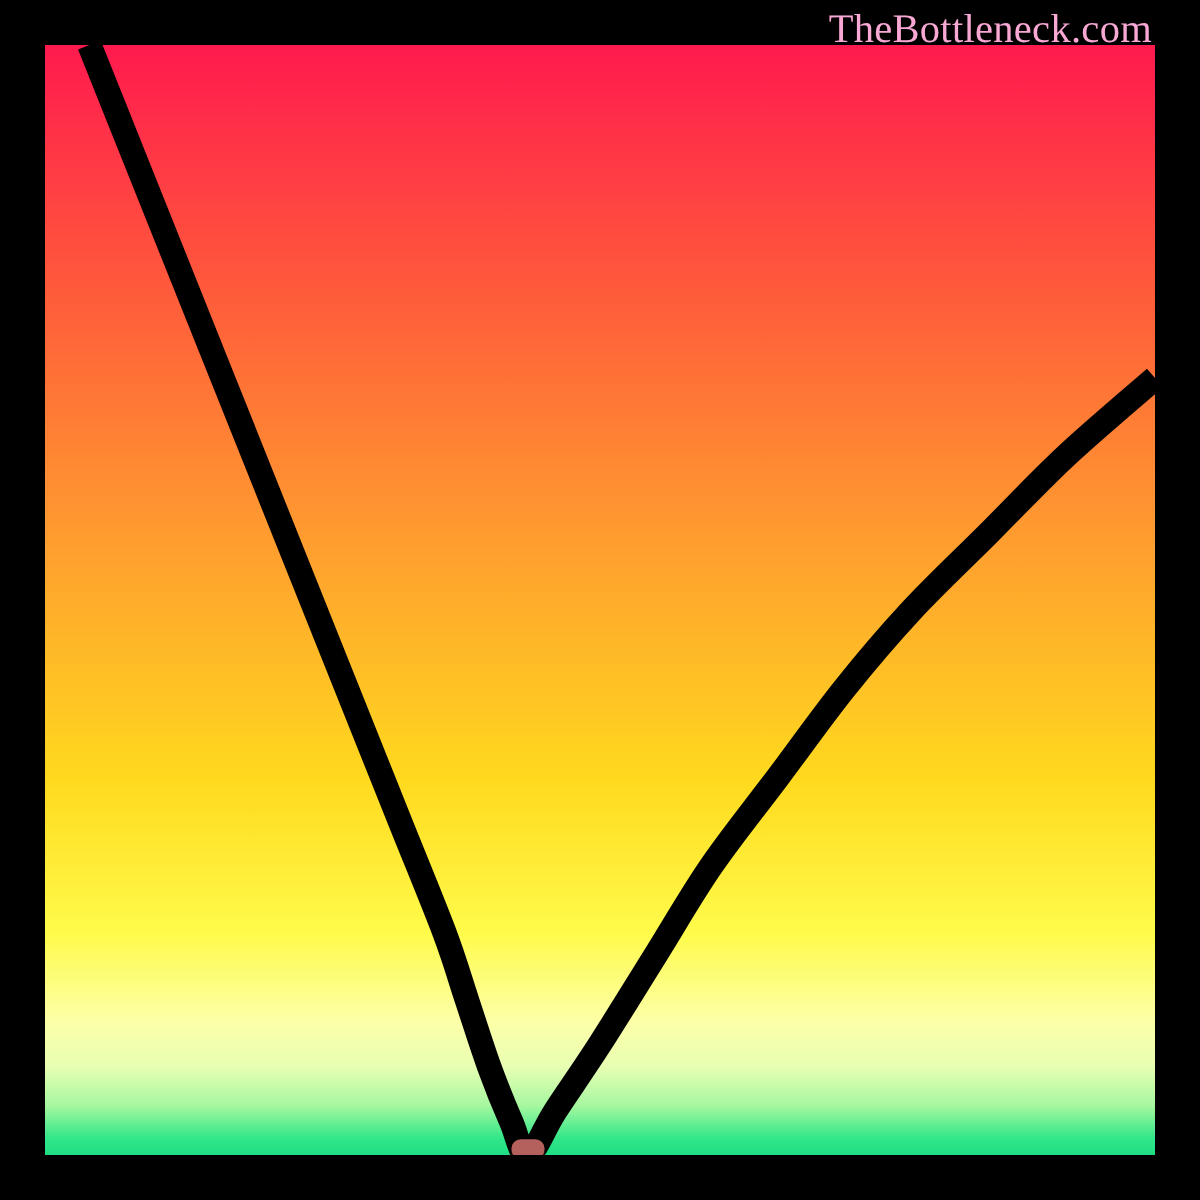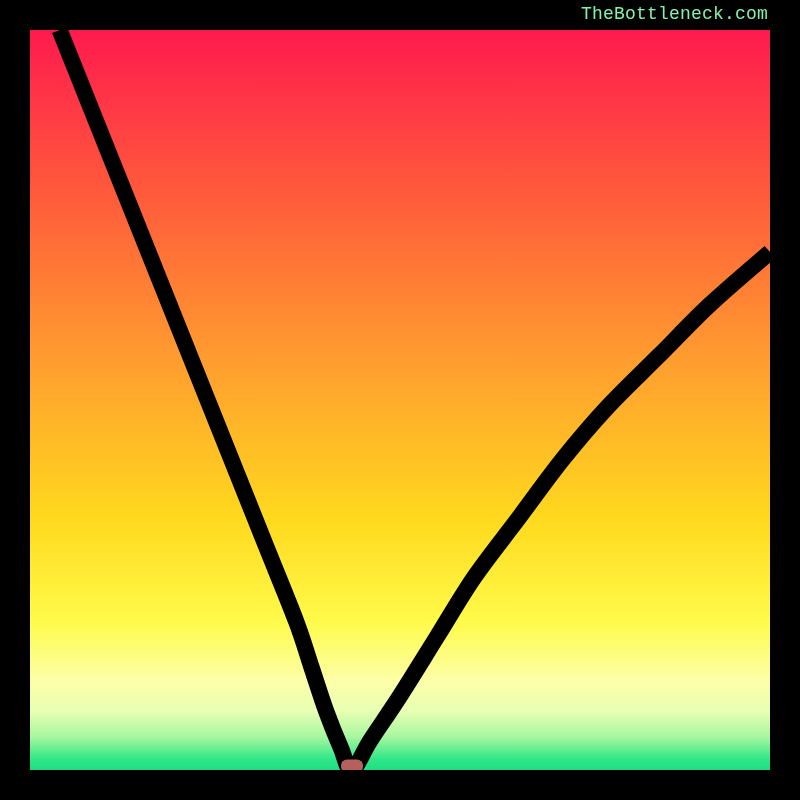--- a/index.html
+++ b/index.html
@@ -49,23 +49,23 @@
     position: absolute;
     width: 22px;
     height: 13px;
     border-radius: 6px;
     transform: translate(-50%, -50%);
   }
   .watermark {
     position: absolute;
     top: 4px;
     right: 32px;
-    font-family: Liberation Mono, monospace;
-    font-size: 18px;
-    color: #86efac;
+    font-family: Liberation Serif, serif;
+    font-size: 27px;
+    color: #f9a8d4;
     letter-spacing: 0.2px;
   }
 </style>
 </head>
 <body>
 
 <div class="frame">
   <div class="watermark">TheBottleneck.com</div>
   <div class="plot">
     <svg class="gradient" viewBox="0 0 100 100" preserveAspectRatio="none">

